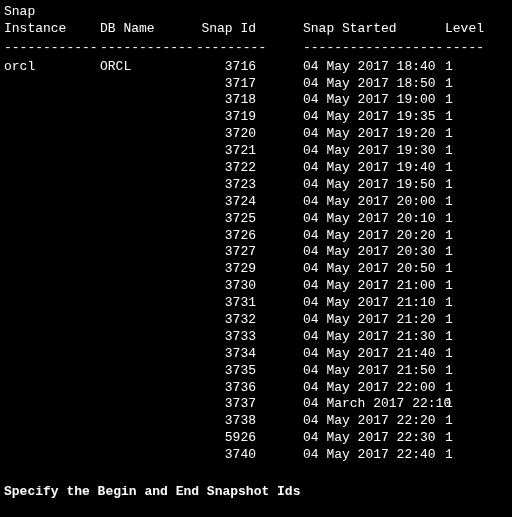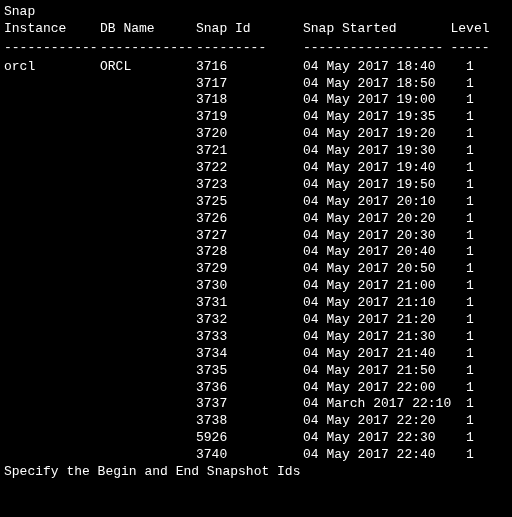--- a/index.html
+++ b/index.html
@@ -24,59 +24,61 @@
     }
     .divider-row {
       white-space: pre;
       margin-bottom: 2px;
     }
     .data-row {
       white-space: pre;
     }
     .col-instance { display: inline-block; width: 96px; }
     .col-dbname { display: inline-block; width: 96px; }
-    .col-snapid { display: inline-block; width: 60px; text-align: left; }
+    .col-snapid { display: inline-block; width: 60px; text-align: right; }
     .col-snapstarted { display: inline-block; width: 150px; padding-left: 8px; margin-left: 39px; }
-    .col-snaplevel { display: inline-block; width: 50px; text-align: center; }
+    .col-snaplevel { display: inline-block; width: 50px; text-align: left; }
     
     .header2 {
       white-space: pre;
       width: 452px;
     }
     
     #table-body .data-row .col-instance,
     #table-body .data-row .col-dbname {
       text-align: left;
     }
     
     .section-title {
+      margin-top: 20px;
       margin-bottom: 2px;
+      font-weight: bold;
     }
   </style>
 </head>
 <body>
 
 <div>
   <div class="header2"><span>Snap</span></div>
   <div class="header"><span class="col-instance">Instance</span><span class="col-dbname">DB Name</span><span class="col-snapid">Snap Id</span><span class="col-snapstarted">Snap Started</span><span class="col-snaplevel">Level</span></div>
   <div class="divider-row"><span class="col-instance">------------</span><span class="col-dbname">------------</span><span class="col-snapid">---------</span><span class="col-snapstarted">------------------</span><span class="col-snaplevel">-----</span></div>
 
   <div id="table-body">
       <div class="data-row"><span class="col-instance">orcl</span><span class="col-dbname">ORCL</span><span class="col-snapid">3716</span><span class="col-snapstarted">04 May 2017 18:40</span><span class="col-snaplevel">1</span></div>
       <div class="data-row"><span class="col-instance"></span><span class="col-dbname"></span><span class="col-snapid">3717</span><span class="col-snapstarted">04 May 2017 18:50</span><span class="col-snaplevel">1</span></div>
       <div class="data-row"><span class="col-instance"></span><span class="col-dbname"></span><span class="col-snapid">3718</span><span class="col-snapstarted">04 May 2017 19:00</span><span class="col-snaplevel">1</span></div>
       <div class="data-row"><span class="col-instance"></span><span class="col-dbname"></span><span class="col-snapid">3719</span><span class="col-snapstarted">04 May 2017 19:35</span><span class="col-snaplevel">1</span></div>
       <div class="data-row"><span class="col-instance"></span><span class="col-dbname"></span><span class="col-snapid">3720</span><span class="col-snapstarted">04 May 2017 19:20</span><span class="col-snaplevel">1</span></div>
       <div class="data-row"><span class="col-instance"></span><span class="col-dbname"></span><span class="col-snapid">3721</span><span class="col-snapstarted">04 May 2017 19:30</span><span class="col-snaplevel">1</span></div>
       <div class="data-row"><span class="col-instance"></span><span class="col-dbname"></span><span class="col-snapid">3722</span><span class="col-snapstarted">04 May 2017 19:40</span><span class="col-snaplevel">1</span></div>
       <div class="data-row"><span class="col-instance"></span><span class="col-dbname"></span><span class="col-snapid">3723</span><span class="col-snapstarted">04 May 2017 19:50</span><span class="col-snaplevel">1</span></div>
+      <div class="data-row"><span class="col-instance"></span><span class="col-dbname"></span><span class="col-snapid">3724</span><span class="col-snapstarted">04 May 2017 20:00</span><span class="col-snaplevel">1</span></div>
       <div class="data-row"><span class="col-instance"></span><span class="col-dbname"></span><span class="col-snapid">3725</span><span class="col-snapstarted">04 May 2017 20:10</span><span class="col-snaplevel">1</span></div>
       <div class="data-row"><span class="col-instance"></span><span class="col-dbname"></span><span class="col-snapid">3726</span><span class="col-snapstarted">04 May 2017 20:20</span><span class="col-snaplevel">1</span></div>
       <div class="data-row"><span class="col-instance"></span><span class="col-dbname"></span><span class="col-snapid">3727</span><span class="col-snapstarted">04 May 2017 20:30</span><span class="col-snaplevel">1</span></div>
-      <div class="data-row"><span class="col-instance"></span><span class="col-dbname"></span><span class="col-snapid">3728</span><span class="col-snapstarted">04 May 2017 20:40</span><span class="col-snaplevel">1</span></div>
       <div class="data-row"><span class="col-instance"></span><span class="col-dbname"></span><span class="col-snapid">3729</span><span class="col-snapstarted">04 May 2017 20:50</span><span class="col-snaplevel">1</span></div>
       <div class="data-row"><span class="col-instance"></span><span class="col-dbname"></span><span class="col-snapid">3730</span><span class="col-snapstarted">04 May 2017 21:00</span><span class="col-snaplevel">1</span></div>
       <div class="data-row"><span class="col-instance"></span><span class="col-dbname"></span><span class="col-snapid">3731</span><span class="col-snapstarted">04 May 2017 21:10</span><span class="col-snaplevel">1</span></div>
       <div class="data-row"><span class="col-instance"></span><span class="col-dbname"></span><span class="col-snapid">3732</span><span class="col-snapstarted">04 May 2017 21:20</span><span class="col-snaplevel">1</span></div>
       <div class="data-row"><span class="col-instance"></span><span class="col-dbname"></span><span class="col-snapid">3733</span><span class="col-snapstarted">04 May 2017 21:30</span><span class="col-snaplevel">1</span></div>
       <div class="data-row"><span class="col-instance"></span><span class="col-dbname"></span><span class="col-snapid">3734</span><span class="col-snapstarted">04 May 2017 21:40</span><span class="col-snaplevel">1</span></div>
       <div class="data-row"><span class="col-instance"></span><span class="col-dbname"></span><span class="col-snapid">3735</span><span class="col-snapstarted">04 May 2017 21:50</span><span class="col-snaplevel">1</span></div>
       <div class="data-row"><span class="col-instance"></span><span class="col-dbname"></span><span class="col-snapid">3736</span><span class="col-snapstarted">04 May 2017 22:00</span><span class="col-snaplevel">1</span></div>
       <div class="data-row"><span class="col-instance"></span><span class="col-dbname"></span><span class="col-snapid">3737</span><span class="col-snapstarted">04 March 2017 22:10</span><span class="col-snaplevel">1</span></div>
       <div class="data-row"><span class="col-instance"></span><span class="col-dbname"></span><span class="col-snapid">3738</span><span class="col-snapstarted">04 May 2017 22:20</span><span class="col-snaplevel">1</span></div>

